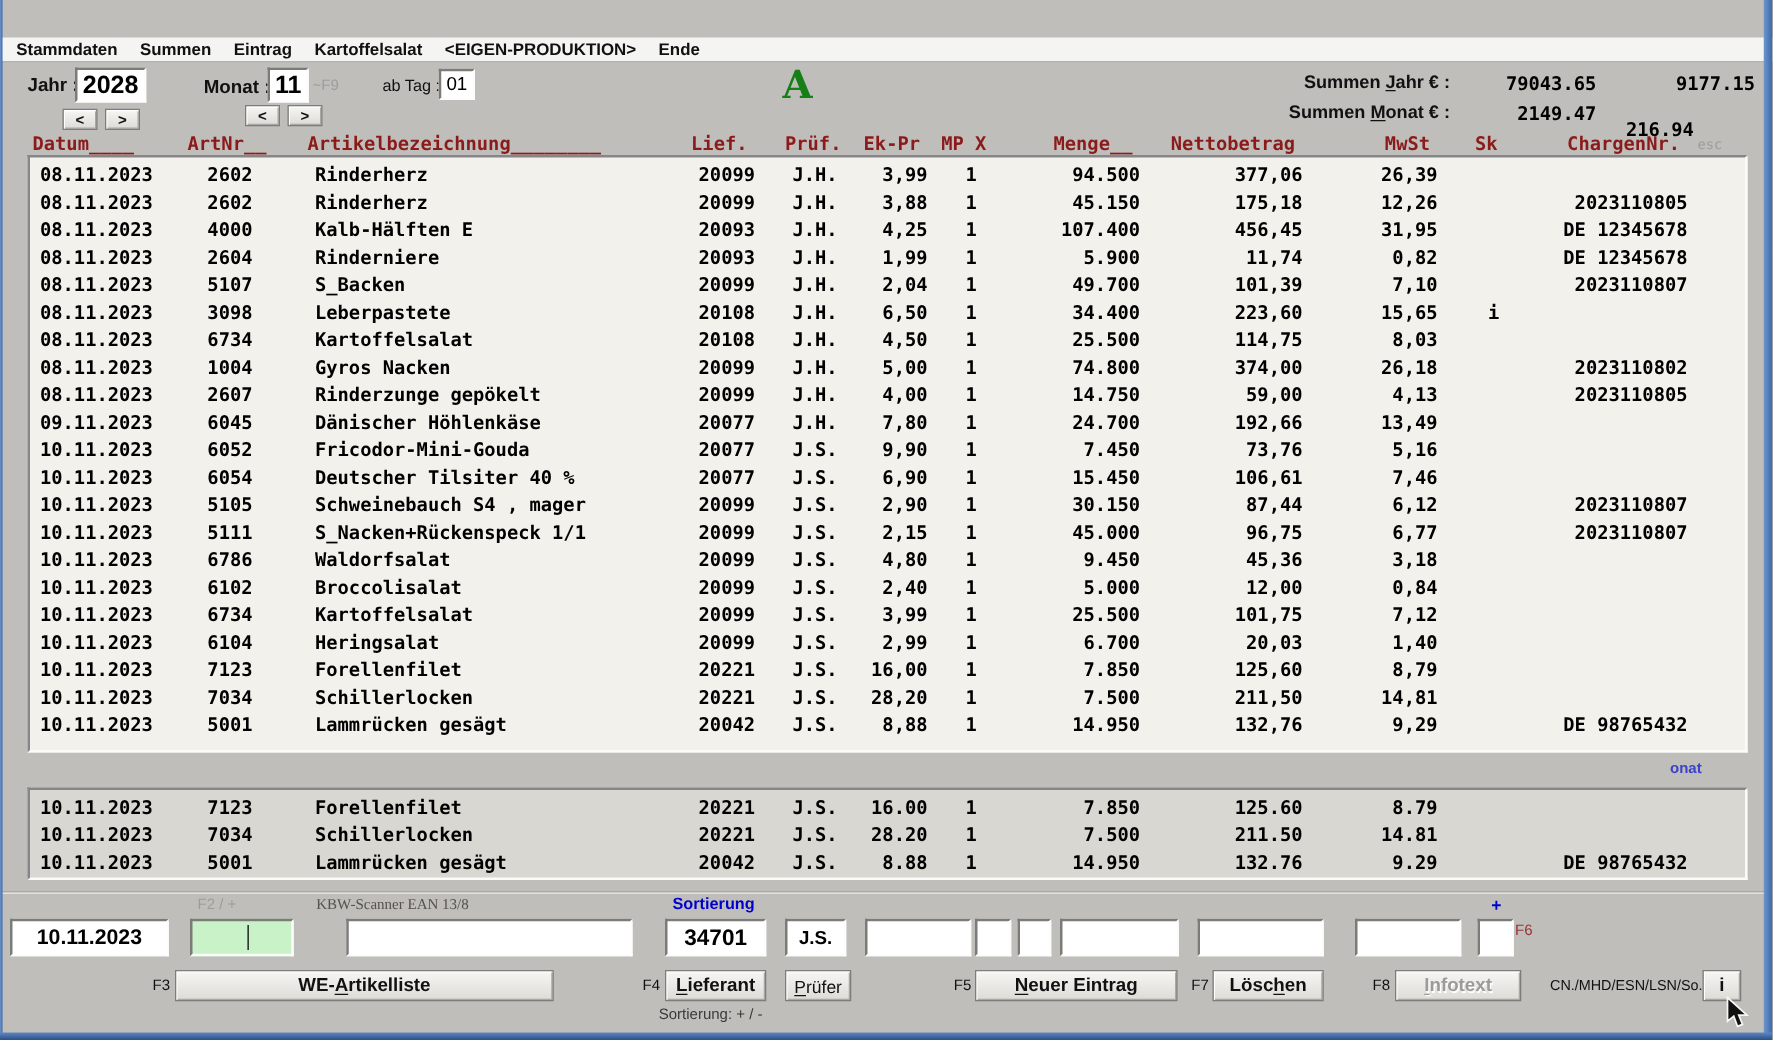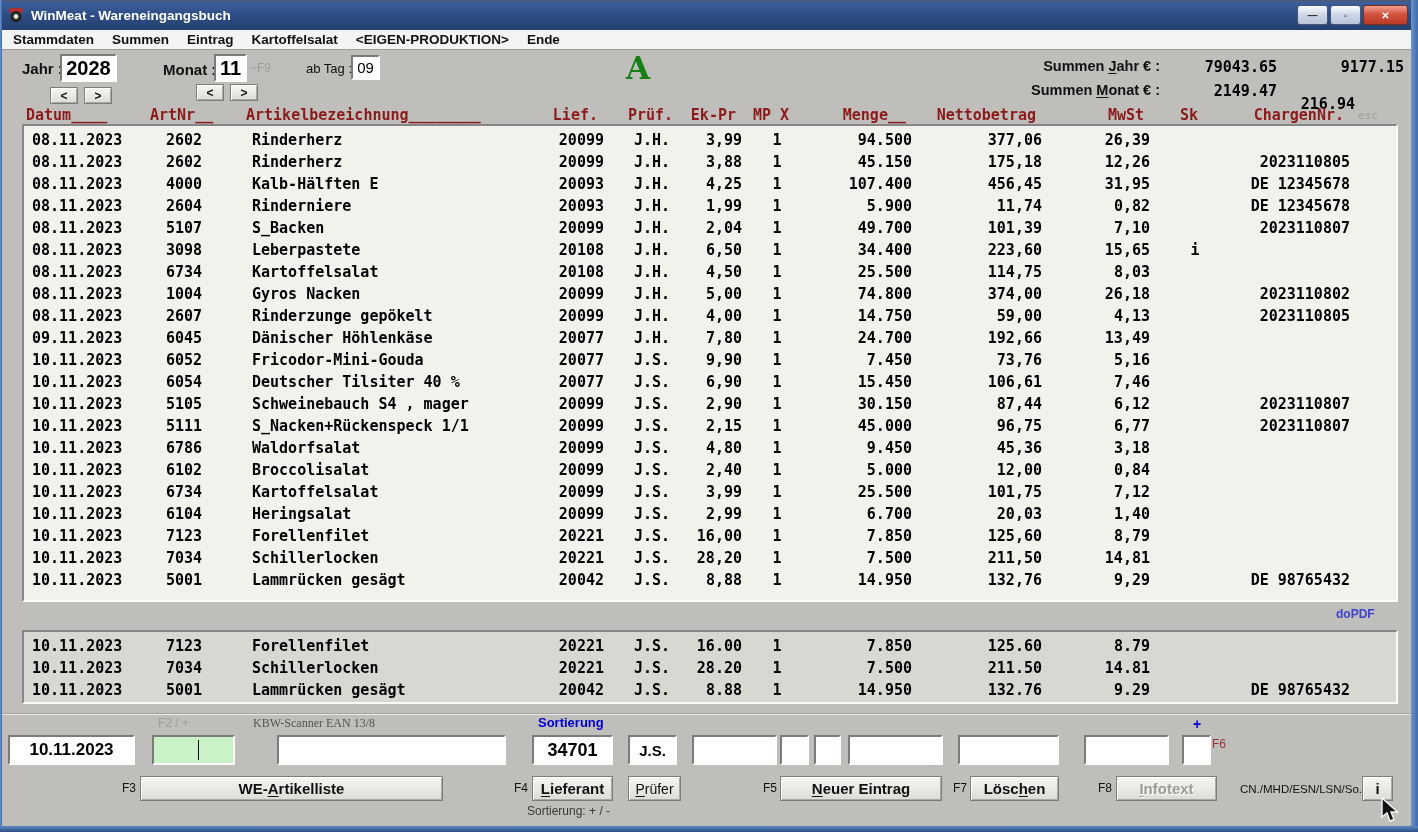--- a/index.html
+++ b/index.html
@@ -60,35 +60,20 @@
   .greenA{position:absolute;left:626px;top:50px;font-family:"DejaVu Serif",serif;font-weight:bold;
     font-size:31px;color:#168016;}
   .caret{position:absolute;left:44px;top:3px;width:1px;height:20px;background:#000;}
   .cursor{position:absolute;left:1380px;top:797px;z-index:60;}
 </style>
 </head>
 <body>
 
 <div class="win">
 
-  <div class="titlebar">
-    <span class="appicon">
-      <svg width="16" height="16" viewBox="0 0 16 16">
-        <rect x="1" y="1" width="14" height="5" rx="2" fill="#b03030"></rect>
-        <circle cx="8" cy="9.5" r="5.5" fill="#24231f"></circle>
-        <circle cx="8" cy="9.5" r="2.4" fill="#ece9e2"></circle>
-      </svg>
-    </span>
-    <span>WinMeat - Wareneingangsbuch</span>
-    <span class="winbtns">
-      <span class="wbtn">—</span>
-      <span class="wbtn">▫</span>
-      <span class="wbtn close">✕</span>
-    </span>
-  </div>
 
   <div class="menubar">
     <span class="menuitem">Stammdaten</span>
     <span class="menuitem">Summen</span>
     <span class="menuitem">Eintrag</span>
     <span class="menuitem">Kartoffelsalat</span>
     <span class="menuitem">&lt;EIGEN-PRODUKTION&gt;</span>
     <span class="menuitem">Ende</span>
   </div>
 
@@ -97,21 +82,21 @@
   <span class="btn3d small" style="left:50px;top:87px;width:28px;height:17px;">&lt;</span>
   <span class="btn3d small" style="left:84px;top:87px;width:28px;height:17px;">&gt;</span>
 
   <span class="lbl" style="left:163px;top:61px;">Monat :</span>
   <span class="inset field-text" style="left:214px;top:54px;width:33px;height:28px;font-size:20px;">11</span>
   <span class="lbl tiny" style="left:250px;top:61px;color:#9d9d9a;">~F9</span>
   <span class="btn3d small" style="left:196px;top:84px;width:28px;height:17px;">&lt;</span>
   <span class="btn3d small" style="left:230px;top:84px;width:28px;height:17px;">&gt;</span>
 
   <span class="lbl plain" style="left:306px;top:61px;">ab Tag :</span>
-  <span class="inset field-text" style="left:351px;top:55px;width:29px;height:25px;font-weight:normal;font-size:15px;">09</span>
+  <span class="inset field-text" style="left:351px;top:55px;width:29px;height:25px;font-weight:normal;font-size:15px;">01</span>
 
   <span class="greenA">A</span>
 
   <span class="sumlbl" style="left:990px;top:58px;"><span>Summen </span><u>J</u><span>ahr € :</span></span>
   <span class="sumval" style="left:1147px;top:58px;">79043.65</span>
   <span class="sumval" style="left:1274px;top:58px;">9177.15</span>
   <span class="sumlbl" style="left:990px;top:82px;"><span>Summen </span><u>M</u><span>onat € :</span></span>
   <span class="sumval" style="left:1147px;top:82px;">2149.47</span>
   <span class="sumval" style="left:1225px;top:82px;margin-top:13px;">216.94</span>
 
@@ -137,21 +122,21 @@
       <div class="trow"><span class="cell al" style="width: 128px; padding-left: 4px;">10.11.2023</span><span class="cell ar" style="width: 46px;">5111</span><span class="cell al" style="width: 30px;"></span><span class="cell al" style="width: 302px; padding-left: 20px;">S_Nacken+Rückenspeck 1/1</span><span class="cell ar" style="width: 70px;">20099</span><span class="cell al" style="width: 64px; padding-left: 30px;">J.S.</span><span class="cell ar" style="width: 74px;">2,15</span><span class="cell ac" style="width: 70px;">1</span><span class="cell ar" style="width: 100px;">45.000</span><span class="cell ar" style="width: 130px;">96,75</span><span class="cell ar" style="width: 108px;">6,77</span><span class="cell ac" style="width: 90px;"></span><span class="cell ar" style="width: 110px;">2023110807</span></div>
       <div class="trow"><span class="cell al" style="width: 128px; padding-left: 4px;">10.11.2023</span><span class="cell ar" style="width: 46px;">6786</span><span class="cell al" style="width: 30px;"></span><span class="cell al" style="width: 302px; padding-left: 20px;">Waldorfsalat</span><span class="cell ar" style="width: 70px;">20099</span><span class="cell al" style="width: 64px; padding-left: 30px;">J.S.</span><span class="cell ar" style="width: 74px;">4,80</span><span class="cell ac" style="width: 70px;">1</span><span class="cell ar" style="width: 100px;">9.450</span><span class="cell ar" style="width: 130px;">45,36</span><span class="cell ar" style="width: 108px;">3,18</span><span class="cell ac" style="width: 90px;"></span><span class="cell ar" style="width: 110px;"></span></div>
       <div class="trow"><span class="cell al" style="width: 128px; padding-left: 4px;">10.11.2023</span><span class="cell ar" style="width: 46px;">6102</span><span class="cell al" style="width: 30px;"></span><span class="cell al" style="width: 302px; padding-left: 20px;">Broccolisalat</span><span class="cell ar" style="width: 70px;">20099</span><span class="cell al" style="width: 64px; padding-left: 30px;">J.S.</span><span class="cell ar" style="width: 74px;">2,40</span><span class="cell ac" style="width: 70px;">1</span><span class="cell ar" style="width: 100px;">5.000</span><span class="cell ar" style="width: 130px;">12,00</span><span class="cell ar" style="width: 108px;">0,84</span><span class="cell ac" style="width: 90px;"></span><span class="cell ar" style="width: 110px;"></span></div>
       <div class="trow"><span class="cell al" style="width: 128px; padding-left: 4px;">10.11.2023</span><span class="cell ar" style="width: 46px;">6734</span><span class="cell al" style="width: 30px;"></span><span class="cell al" style="width: 302px; padding-left: 20px;">Kartoffelsalat</span><span class="cell ar" style="width: 70px;">20099</span><span class="cell al" style="width: 64px; padding-left: 30px;">J.S.</span><span class="cell ar" style="width: 74px;">3,99</span><span class="cell ac" style="width: 70px;">1</span><span class="cell ar" style="width: 100px;">25.500</span><span class="cell ar" style="width: 130px;">101,75</span><span class="cell ar" style="width: 108px;">7,12</span><span class="cell ac" style="width: 90px;"></span><span class="cell ar" style="width: 110px;"></span></div>
       <div class="trow"><span class="cell al" style="width: 128px; padding-left: 4px;">10.11.2023</span><span class="cell ar" style="width: 46px;">6104</span><span class="cell al" style="width: 30px;"></span><span class="cell al" style="width: 302px; padding-left: 20px;">Heringsalat</span><span class="cell ar" style="width: 70px;">20099</span><span class="cell al" style="width: 64px; padding-left: 30px;">J.S.</span><span class="cell ar" style="width: 74px;">2,99</span><span class="cell ac" style="width: 70px;">1</span><span class="cell ar" style="width: 100px;">6.700</span><span class="cell ar" style="width: 130px;">20,03</span><span class="cell ar" style="width: 108px;">1,40</span><span class="cell ac" style="width: 90px;"></span><span class="cell ar" style="width: 110px;"></span></div>
       <div class="trow"><span class="cell al" style="width: 128px; padding-left: 4px;">10.11.2023</span><span class="cell ar" style="width: 46px;">7123</span><span class="cell al" style="width: 30px;"></span><span class="cell al" style="width: 302px; padding-left: 20px;">Forellenfilet</span><span class="cell ar" style="width: 70px;">20221</span><span class="cell al" style="width: 64px; padding-left: 30px;">J.S.</span><span class="cell ar" style="width: 74px;">16,00</span><span class="cell ac" style="width: 70px;">1</span><span class="cell ar" style="width: 100px;">7.850</span><span class="cell ar" style="width: 130px;">125,60</span><span class="cell ar" style="width: 108px;">8,79</span><span class="cell ac" style="width: 90px;"></span><span class="cell ar" style="width: 110px;"></span></div>
       <div class="trow"><span class="cell al" style="width: 128px; padding-left: 4px;">10.11.2023</span><span class="cell ar" style="width: 46px;">7034</span><span class="cell al" style="width: 30px;"></span><span class="cell al" style="width: 302px; padding-left: 20px;">Schillerlocken</span><span class="cell ar" style="width: 70px;">20221</span><span class="cell al" style="width: 64px; padding-left: 30px;">J.S.</span><span class="cell ar" style="width: 74px;">28,20</span><span class="cell ac" style="width: 70px;">1</span><span class="cell ar" style="width: 100px;">7.500</span><span class="cell ar" style="width: 130px;">211,50</span><span class="cell ar" style="width: 108px;">14,81</span><span class="cell ac" style="width: 90px;"></span><span class="cell ar" style="width: 110px;"></span></div>
       <div class="trow"><span class="cell al" style="width: 128px; padding-left: 4px;">10.11.2023</span><span class="cell ar" style="width: 46px;">5001</span><span class="cell al" style="width: 30px;"></span><span class="cell al" style="width: 302px; padding-left: 20px;">Lammrücken gesägt</span><span class="cell ar" style="width: 70px;">20042</span><span class="cell al" style="width: 64px; padding-left: 30px;">J.S.</span><span class="cell ar" style="width: 74px;">8,88</span><span class="cell ac" style="width: 70px;">1</span><span class="cell ar" style="width: 100px;">14.950</span><span class="cell ar" style="width: 130px;">132,76</span><span class="cell ar" style="width: 108px;">9,29</span><span class="cell ac" style="width: 90px;"></span><span class="cell ar" style="width: 110px;">DE 98765432</span></div>
     </div>
 
-  <span class="dopdf">doPDF</span>
+  <span class="dopdf">onat</span>
 
   <div class="tbox2">
       <div class="trow"><span class="cell al" style="width: 128px; padding-left: 4px;">10.11.2023</span><span class="cell ar" style="width: 46px;">7123</span><span class="cell al" style="width: 30px;"></span><span class="cell al" style="width: 302px; padding-left: 20px;">Forellenfilet</span><span class="cell ar" style="width: 70px;">20221</span><span class="cell al" style="width: 64px; padding-left: 30px;">J.S.</span><span class="cell ar" style="width: 74px;">16.00</span><span class="cell ac" style="width: 70px;">1</span><span class="cell ar" style="width: 100px;">7.850</span><span class="cell ar" style="width: 130px;">125.60</span><span class="cell ar" style="width: 108px;">8.79</span><span class="cell ac" style="width: 90px;"></span><span class="cell ar" style="width: 110px;"></span></div>
       <div class="trow"><span class="cell al" style="width: 128px; padding-left: 4px;">10.11.2023</span><span class="cell ar" style="width: 46px;">7034</span><span class="cell al" style="width: 30px;"></span><span class="cell al" style="width: 302px; padding-left: 20px;">Schillerlocken</span><span class="cell ar" style="width: 70px;">20221</span><span class="cell al" style="width: 64px; padding-left: 30px;">J.S.</span><span class="cell ar" style="width: 74px;">28.20</span><span class="cell ac" style="width: 70px;">1</span><span class="cell ar" style="width: 100px;">7.500</span><span class="cell ar" style="width: 130px;">211.50</span><span class="cell ar" style="width: 108px;">14.81</span><span class="cell ac" style="width: 90px;"></span><span class="cell ar" style="width: 110px;"></span></div>
       <div class="trow"><span class="cell al" style="width: 128px; padding-left: 4px;">10.11.2023</span><span class="cell ar" style="width: 46px;">5001</span><span class="cell al" style="width: 30px;"></span><span class="cell al" style="width: 302px; padding-left: 20px;">Lammrücken gesägt</span><span class="cell ar" style="width: 70px;">20042</span><span class="cell al" style="width: 64px; padding-left: 30px;">J.S.</span><span class="cell ar" style="width: 74px;">8.88</span><span class="cell ac" style="width: 70px;">1</span><span class="cell ar" style="width: 100px;">14.950</span><span class="cell ar" style="width: 130px;">132.76</span><span class="cell ar" style="width: 108px;">9.29</span><span class="cell ac" style="width: 90px;"></span><span class="cell ar" style="width: 110px;">DE 98765432</span></div>
     </div>
 
   <div class="groove"></div>
 
   <span class="lbl tiny" style="left:158px;top:716px;color:#9d9d9a;">F2 / +</span>

